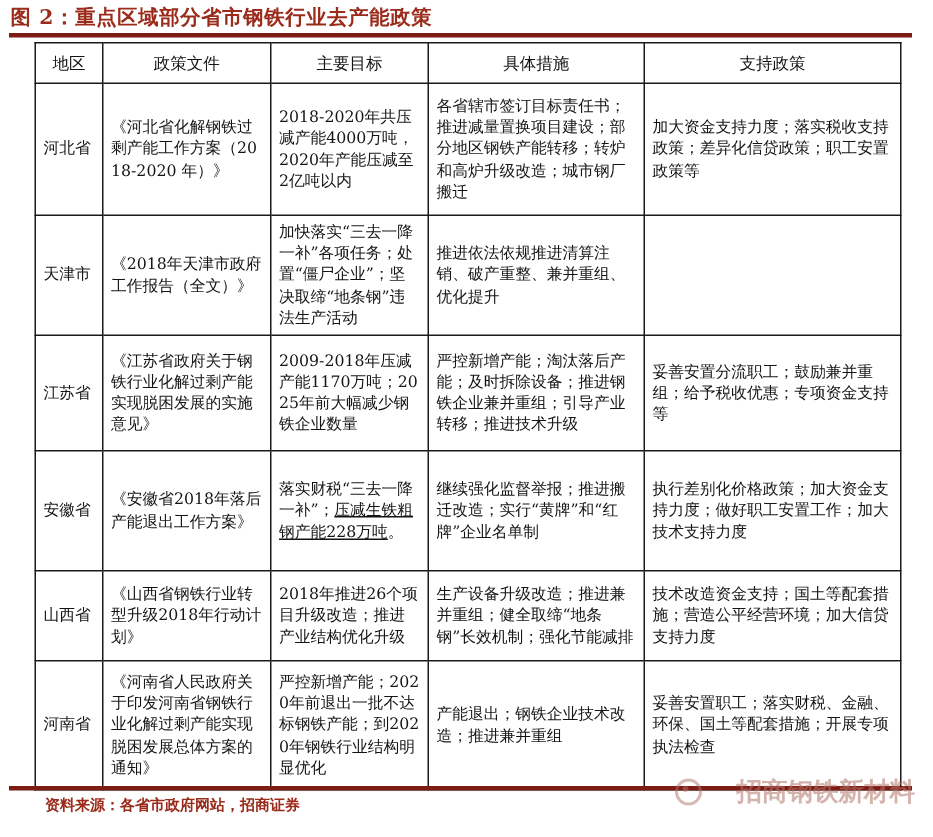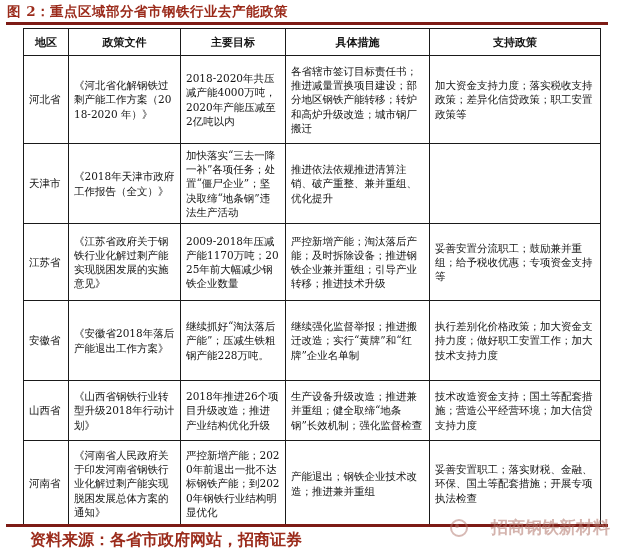--- a/index.html
+++ b/index.html
@@ -29,38 +29,38 @@
     border-collapse:collapse; table-layout:fixed;
   }
   table.policy th, table.policy td {
     border:1px solid #1a1a1a;
     padding:2px 5px;
     color:#141414;
     vertical-align:middle;
     word-break:break-all;
   }
   table.policy th {
-    font-size:11px; font-weight:bold; text-align:center;
+    font-size:11px; font-weight:normal; text-align:center;
     padding:1px 2px;
   }
   table.policy td {
     font-size:10.5px; line-height:14.2px; text-align:left;
   }
   td.region { text-align:center; padding:2px 1px;margin-left:32px; }
   tr.hr-head { height:27px; }
   tr.hr-0 { height:88px; }
   tr.hr-1 { height:80px; }
   tr.hr-2 { height:77px; }
   tr.hr-3 { height:80px; }
   tr.hr-4 { height:60px; }
   tr.hr-5 { height:86px; }
-  .u { }
+  .u { text-decoration:underline; }
   .source-note {
     position:absolute; left:30px; top:530px;
-    font-size:16px; font-weight:bold;
+    font-size:10px; font-weight:bold;
     color:#9B2B1B; white-space:nowrap;
   }
   .watermark {
     position:absolute; right:12px; top:516px;
     display:flex; align-items:center; gap:23px;
     font-size:17px; font-weight:bold;
     color:rgba(176,116,106,0.55);
     white-space:nowrap;
     z-index:5;
   }
@@ -119,29 +119,29 @@
       <tr class="hr-2">
         <td class="region">江苏省</td>
         <td>《江苏省政府关于钢铁行业化解过剩产能实现脱困发展的实施意见》</td>
         <td><span>2009-2018年压减产能1170万吨；2025年前大幅减少钢铁企业数量</span><span class="u"></span><span></span></td>
         <td>严控新增产能；淘汰落后产能；及时拆除设备；推进钢铁企业兼并重组；引导产业转移；推进技术升级</td>
         <td>妥善安置分流职工；鼓励兼并重组；给予税收优惠；专项资金支持等</td>
       </tr>
       <tr class="hr-3">
         <td class="region">安徽省</td>
         <td>《安徽省2018年落后产能退出工作方案》</td>
-        <td><span>继续抓好“淘汰落后产能”；</span><span class="u">压减生铁粗钢产能228万吨</span><span>。</span></td>
+        <td><span>落实财税“三去一降一补”；</span><span class="u">压减生铁粗钢产能228万吨</span><span>。</span></td>
         <td>继续强化监督举报；推进搬迁改造；实行“黄牌”和“红牌”企业名单制</td>
         <td>执行差别化价格政策；加大资金支持力度；做好职工安置工作；加大技术支持力度</td>
       </tr>
       <tr class="hr-4">
         <td class="region">山西省</td>
         <td>《山西省钢铁行业转型升级2018年行动计划》</td>
         <td><span>2018年推进26个项目升级改造；推进产业结构优化升级</span><span class="u"></span><span></span></td>
-        <td>生产设备升级改造；推进兼并重组；健全取缔“地条钢”长效机制；强化监督检查</td>
+        <td>生产设备升级改造；推进兼并重组；健全取缔“地条钢”长效机制；强化节能减排</td>
         <td>技术改造资金支持；国土等配套措施；营造公平经营环境；加大信贷支持力度</td>
       </tr>
       <tr class="hr-5">
         <td class="region">河南省</td>
         <td>《河南省人民政府关于印发河南省钢铁行业化解过剩产能实现脱困发展总体方案的通知》</td>
         <td><span>严控新增产能；2020年前退出一批不达标钢铁产能；到2020年钢铁行业结构明显优化</span><span class="u"></span><span></span></td>
         <td>产能退出；钢铁企业技术改造；推进兼并重组</td>
         <td>妥善安置职工；落实财税、金融、环保、国土等配套措施；开展专项执法检查</td>
       </tr>
     </tbody>

